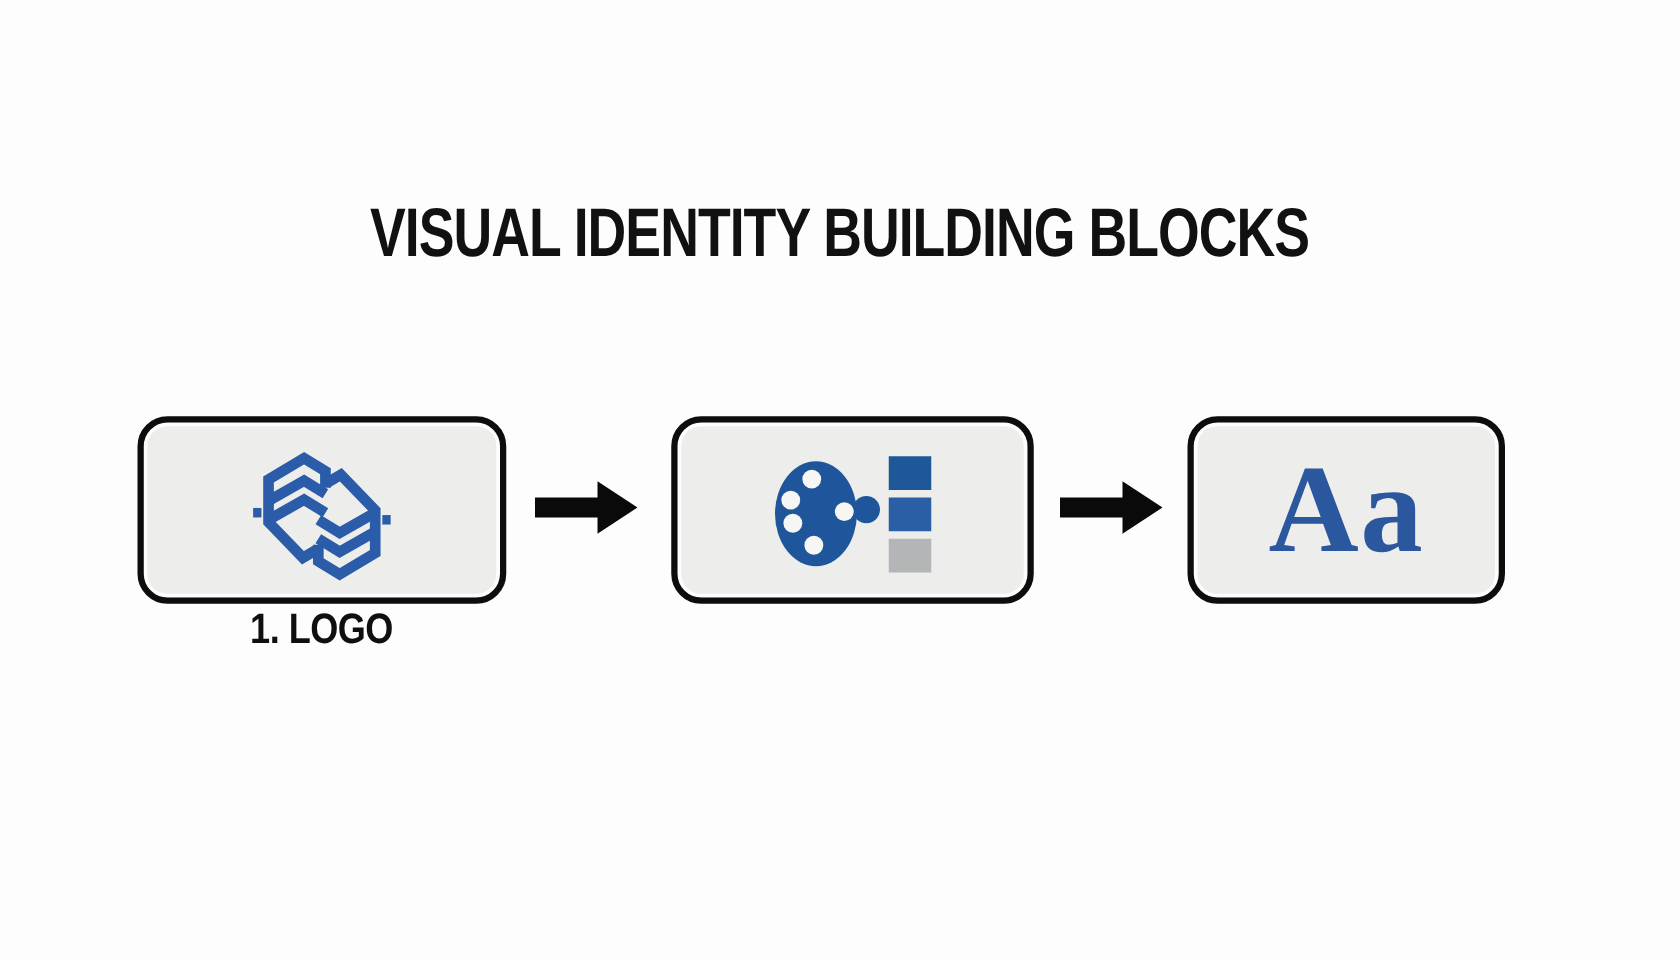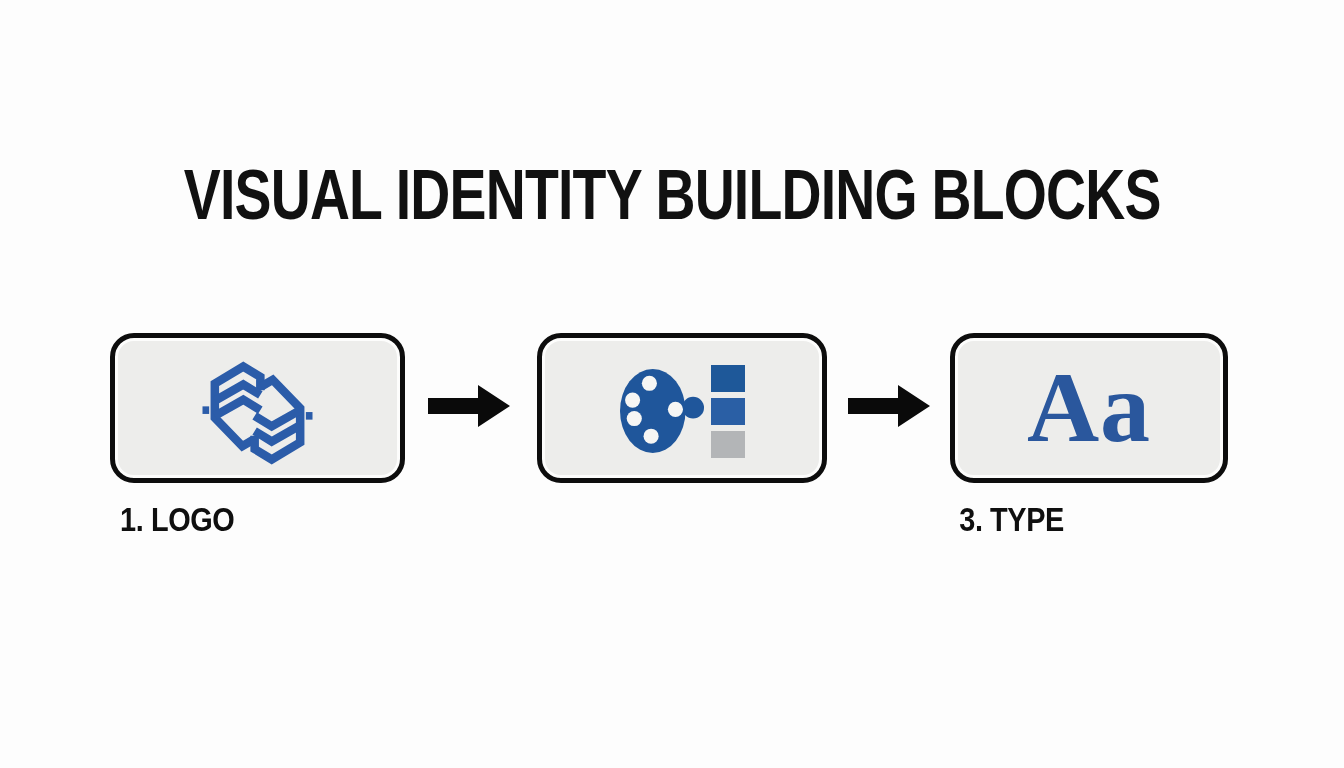--- a/index.html
+++ b/index.html
@@ -5,38 +5,38 @@
   :root{
     --page_bg:#fdfdfd; --title_color:#111111; --box_bg:#ededeb; --box_border:#0d0d0d;
     --arrow_black:#0a0a0a; --logo_blue:#2b5ca9; --palette_blue:#1f569b; --type_blue:#2a579d;
     --label_color:#0f0f0f;
   }
   html,body{margin:0;padding:0;}
   body{background:var(--page_bg); font-family:"Liberation Sans",sans-serif;}
   .stage{position:relative; width:1344px; height:768px; background:var(--page_bg); overflow:hidden;}
 
   .title-wrap{position:absolute; left:0; right:0; top:158px; text-align:center;
-    font-weight:700; font-size:71px; color:var(--title_color); letter-spacing:-1px; line-height:1.05;text-decoration:underline;}
+    font-weight:700; font-size:55px; color:var(--title_color); letter-spacing:-1px; line-height:1.05;text-decoration:underline;}
   .condensed{display:inline-block; transform:scaleX(.78); transform-origin:center; white-space:nowrap;}
   .condensed-sm{display:inline-block; transform:scaleX(.85); transform-origin:center; white-space:nowrap;}
 
   .box{position:absolute; top:333px; height:150px; box-sizing:border-box;
     background:var(--box_bg); border:5px solid var(--box_border); border-radius:24px;
     box-shadow:inset 0 0 0 3px rgba(255,255,255,.85);
     display:flex; align-items:center; justify-content:center;}
   .step-1{left:110px; width:295px;}
   .step-2{left:537px; width:290px;}
-  .step-3{left:950px; width:278px;}
+  .step-3{left:950px; width:254px;}
 
   .arrow{position:absolute; top:383px; width:82px; height:46px;}
   .arrow path{fill:var(--arrow_black);}
   .arrow-1{left:428px;}
   .arrow-2{left:848px;}
 
-  .label{position:absolute; top:500px; text-align:left; font-weight:700; font-size:34px;
+  .label{position:absolute; top:484px; text-align:center; font-weight:700; font-size:34px;
     color:var(--label_color); letter-spacing:-.5px;}
   .label-1{left:110px; width:295px;}
   .label-2{left:537px; width:290px;}
   .label-3{left:950px; width:290px;}
 
   .logo-svg{width:115px; height:110px; margin-top:10px;}
   .logo-stroke{stroke:var(--logo_blue); fill:none; stroke-width:9; stroke-linecap:butt; stroke-linejoin:miter;}
   .logo-fill{fill:var(--logo_blue);}
 
   .colors-group{display:flex; align-items:center; gap:7px; margin-top:6px;}
@@ -104,17 +104,14 @@
     <path d="M0 15 H50 V2 L82 23 L50 44 V31 H0 Z"></path>
   </svg>
 
   <div class="box step-3">
     <span class="specimen">Aa</span>
   </div>
 
   <div class="label label-1">
     <span class="condensed-sm">1. LOGO</span>
   </div>
-  <div class="label label-3">
-    <span class="condensed-sm">3. TYPE</span>
-  </div>
 
 </div>
 
 </body></html>

